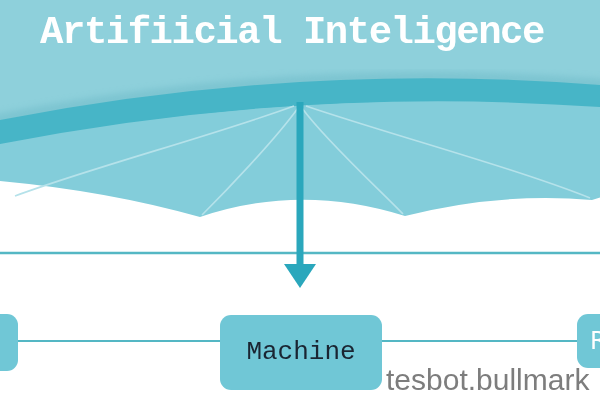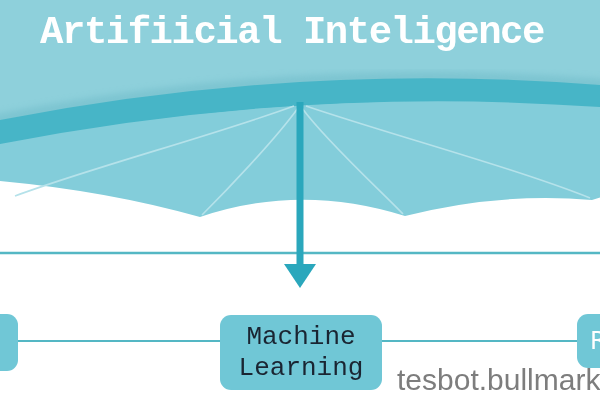--- a/index.html
+++ b/index.html
@@ -35,21 +35,21 @@
     margin-top:20px;
   }
   .node-left{left:-28px;top:314px;width:46px;height:57px;}
   .node-right{
     left:577px;top:314px;width:70px;height:54px;
     justify-content:flex-start;padding-left:13px;box-sizing:border-box;
     color:#ffffff;font-size:24px;
     font-family:"DejaVu Sans","Liberation Sans",sans-serif;
   }
   .watermark{
-    position:absolute;left:397px;top:363px;
+    position:absolute;left:386px;top:363px;
     font-size:30px;color:var(--watermark_text,#7d7d7d);
     white-space:nowrap;z-index:5;
     font-family:"Liberation Sans",sans-serif;
   }
 </style>
 </head>
 <body>
 
 <div class="stage">
 
@@ -83,21 +83,20 @@
     <rect x="296.5" y="102" width="7" height="166" fill="var(--pole)"></rect>
     <polygon points="284,264 316,264 300,288" fill="var(--pole)"></polygon>
   </svg>
 
   <div class="title">Artifiicial Inteligence</div>
 
   <div class="node node-left"></div>
 
   <div class="node node-center">
     <span>Machine</span>
-    <span>Learning</span>
   </div>
 
   <div class="node node-right">
     <span>R</span>
   </div>
 
   <div class="watermark">tesbot.bullmark</div>
 
 </div>
 

